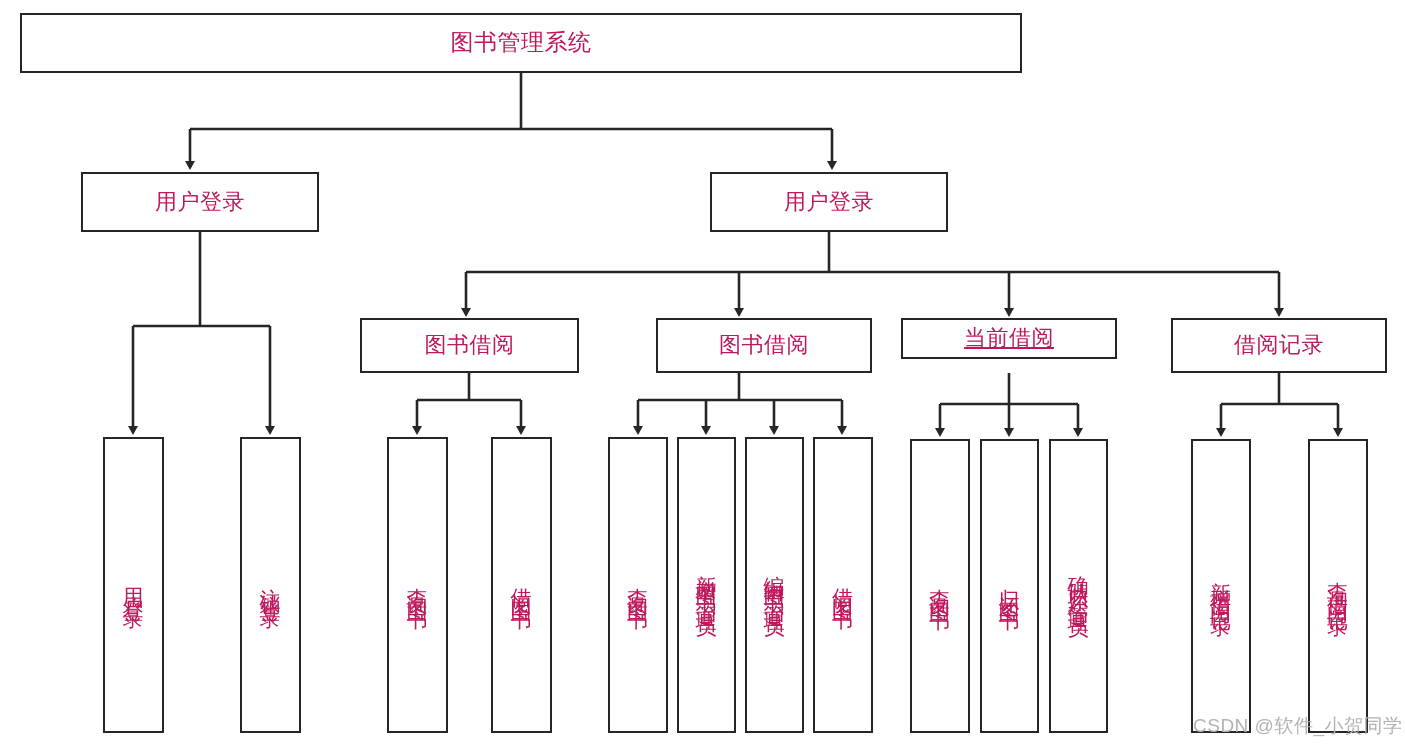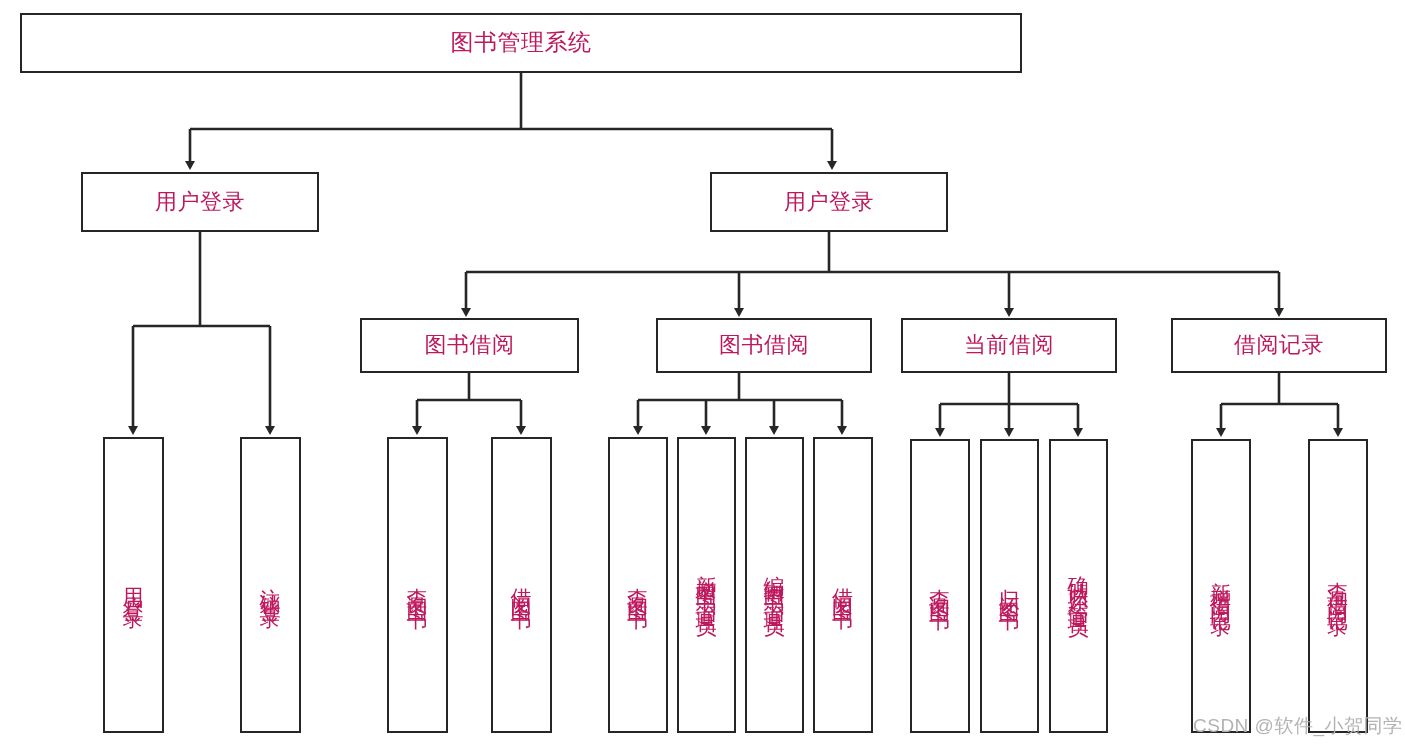--- a/index.html
+++ b/index.html
@@ -140,21 +140,21 @@
   <div class="node horiz" style="left:710px; top:172px; width:238px; height:60px;">
     <span class="node-label">用户登录</span>
   </div>
 
   <div class="node horiz" style="left:360px; top:318px; width:219px; height:55px;">
     <span class="node-label">图书借阅</span>
   </div>
   <div class="node horiz" style="left:632px; top:318px; width:216px; height:55px;margin-left:24px;">
     <span class="node-label">图书借阅</span>
   </div>
-  <div class="node horiz" style="left:901px; top:318px; width:216px; height:55px;">
+  <div class="node horiz" style="left:901px; top:318px; width:216px; height:41px;text-decoration:underline;">
     <span class="node-label">当前借阅</span>
   </div>
   <div class="node horiz" style="left:1171px; top:318px; width:216px; height:55px;justify-content:center;">
     <span class="node-label">借阅记录</span>
   </div>
 
   <div class="node vert" style="left:103px; top:437px; width:61px; height:296px;">
     <span class="node-label">用户登录</span>
   </div>
   <div class="node vert" style="left:240px; top:437px; width:61px; height:296px;">

